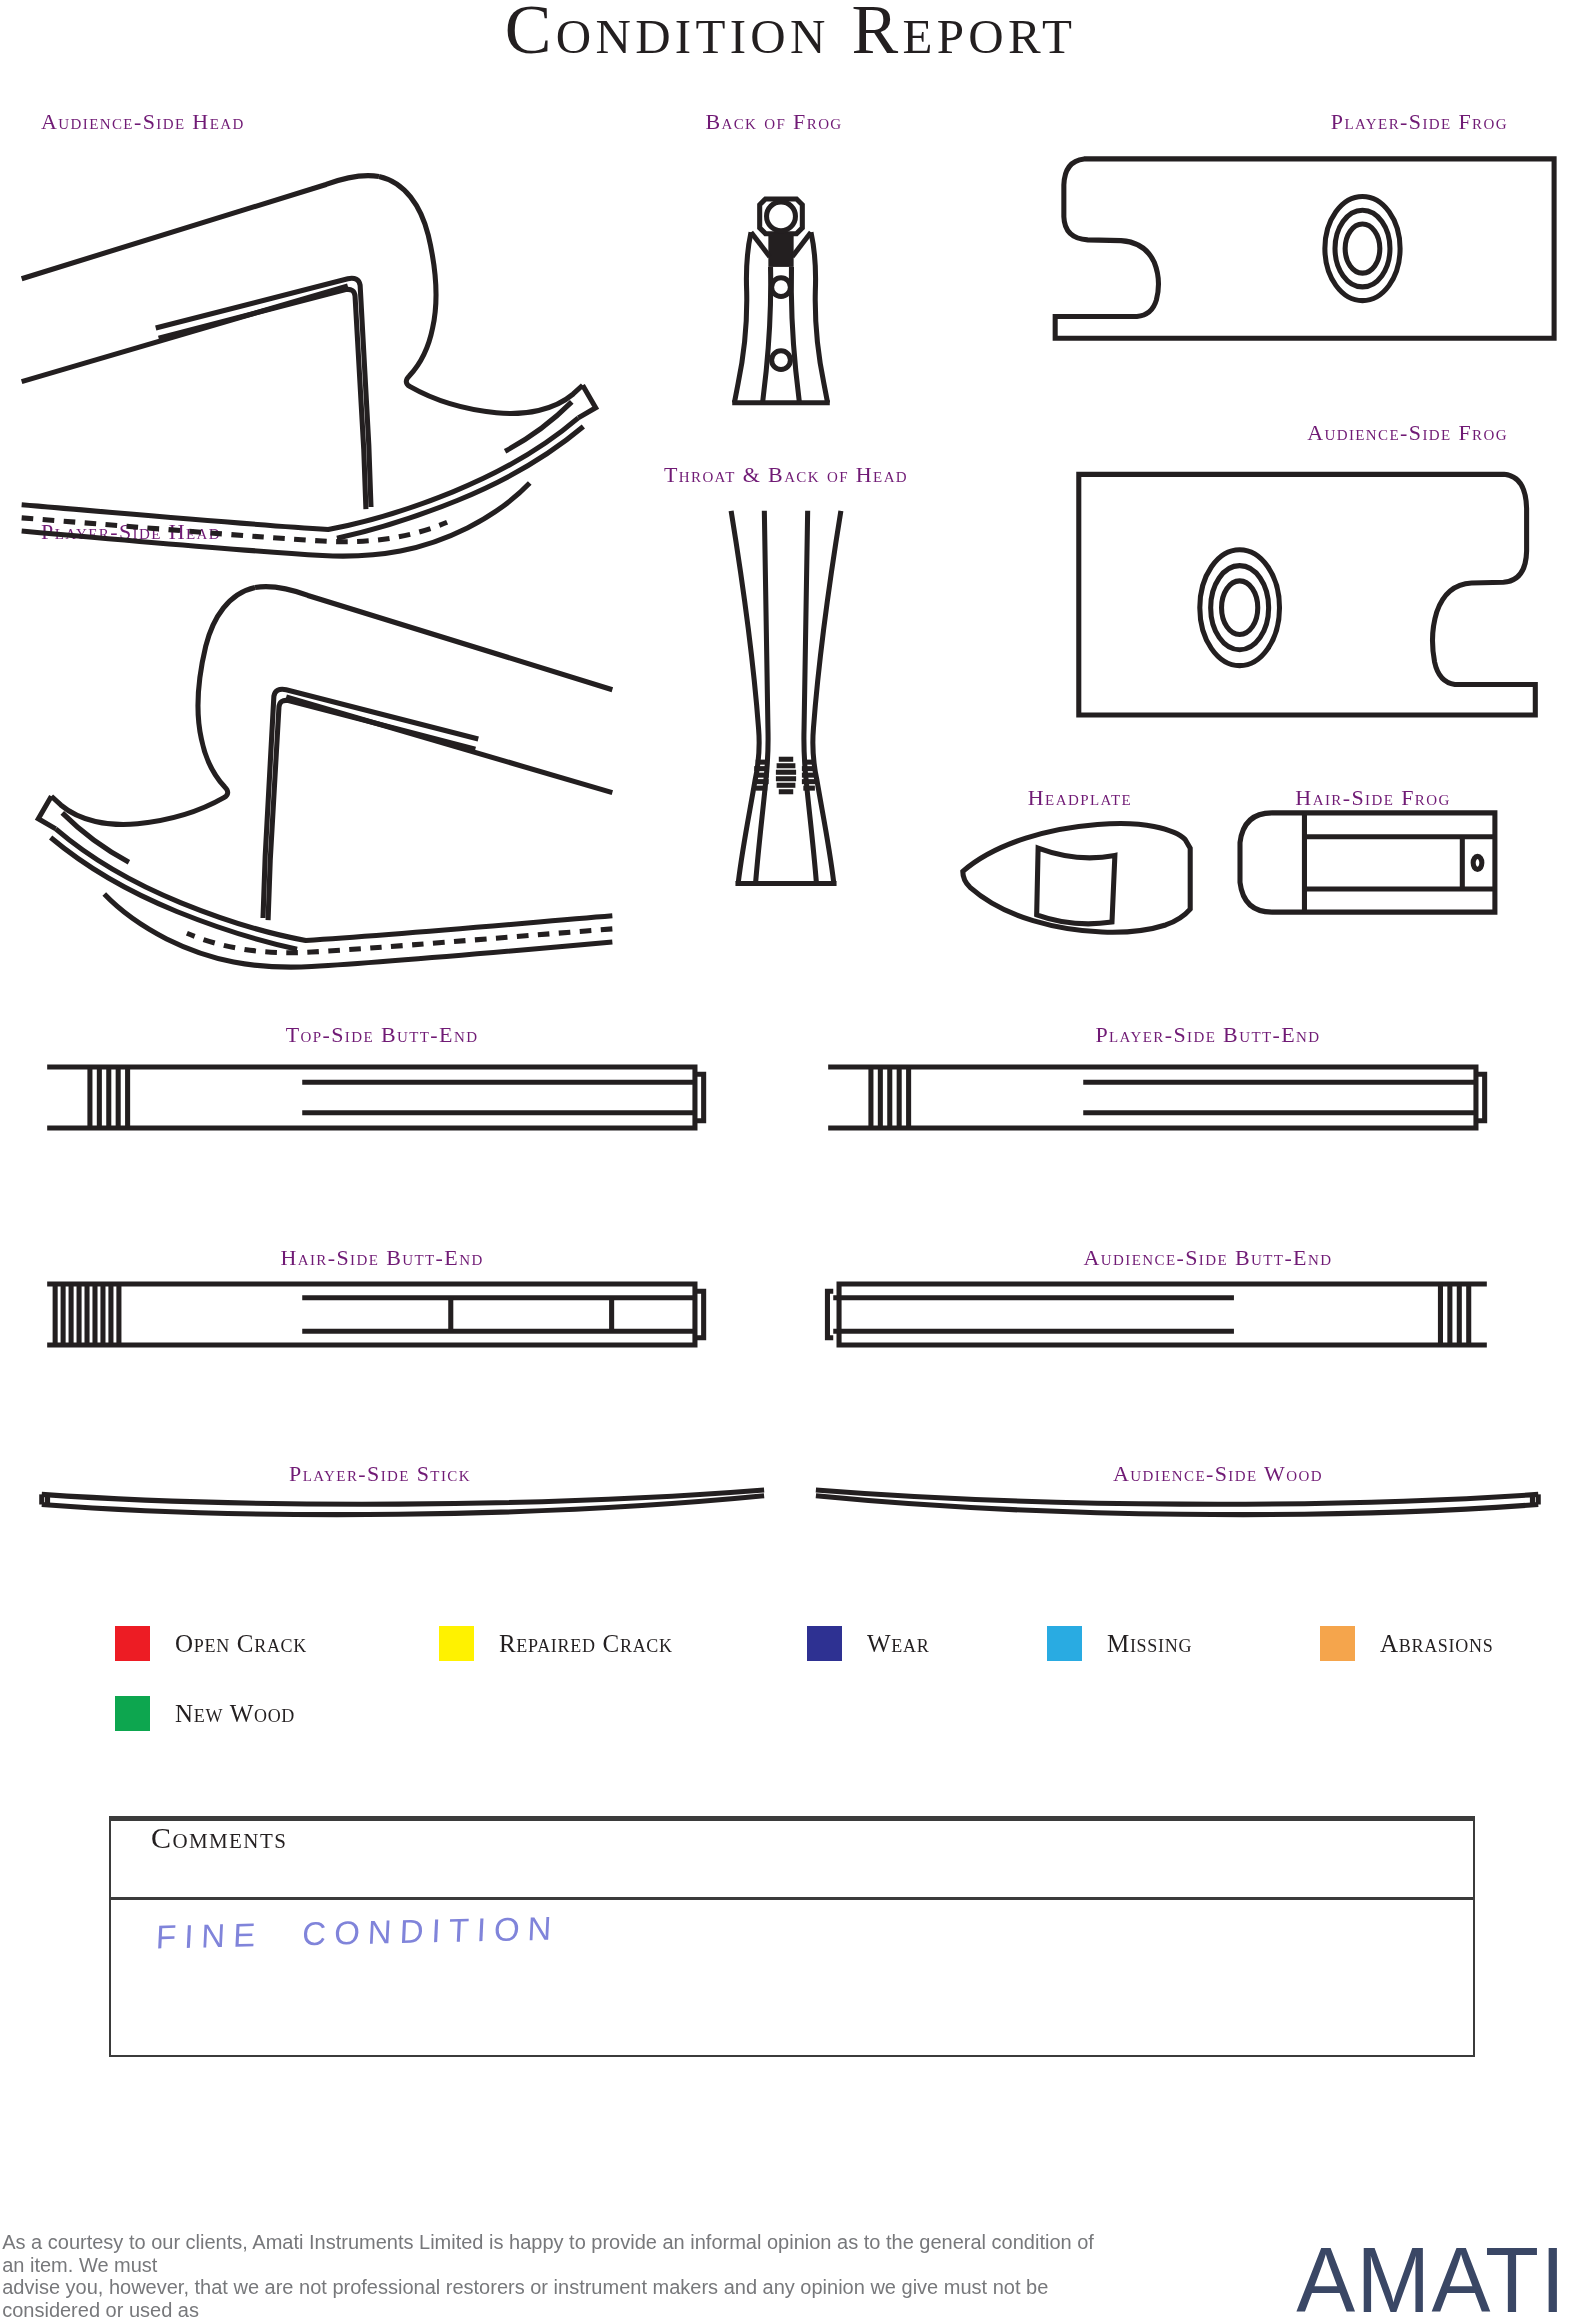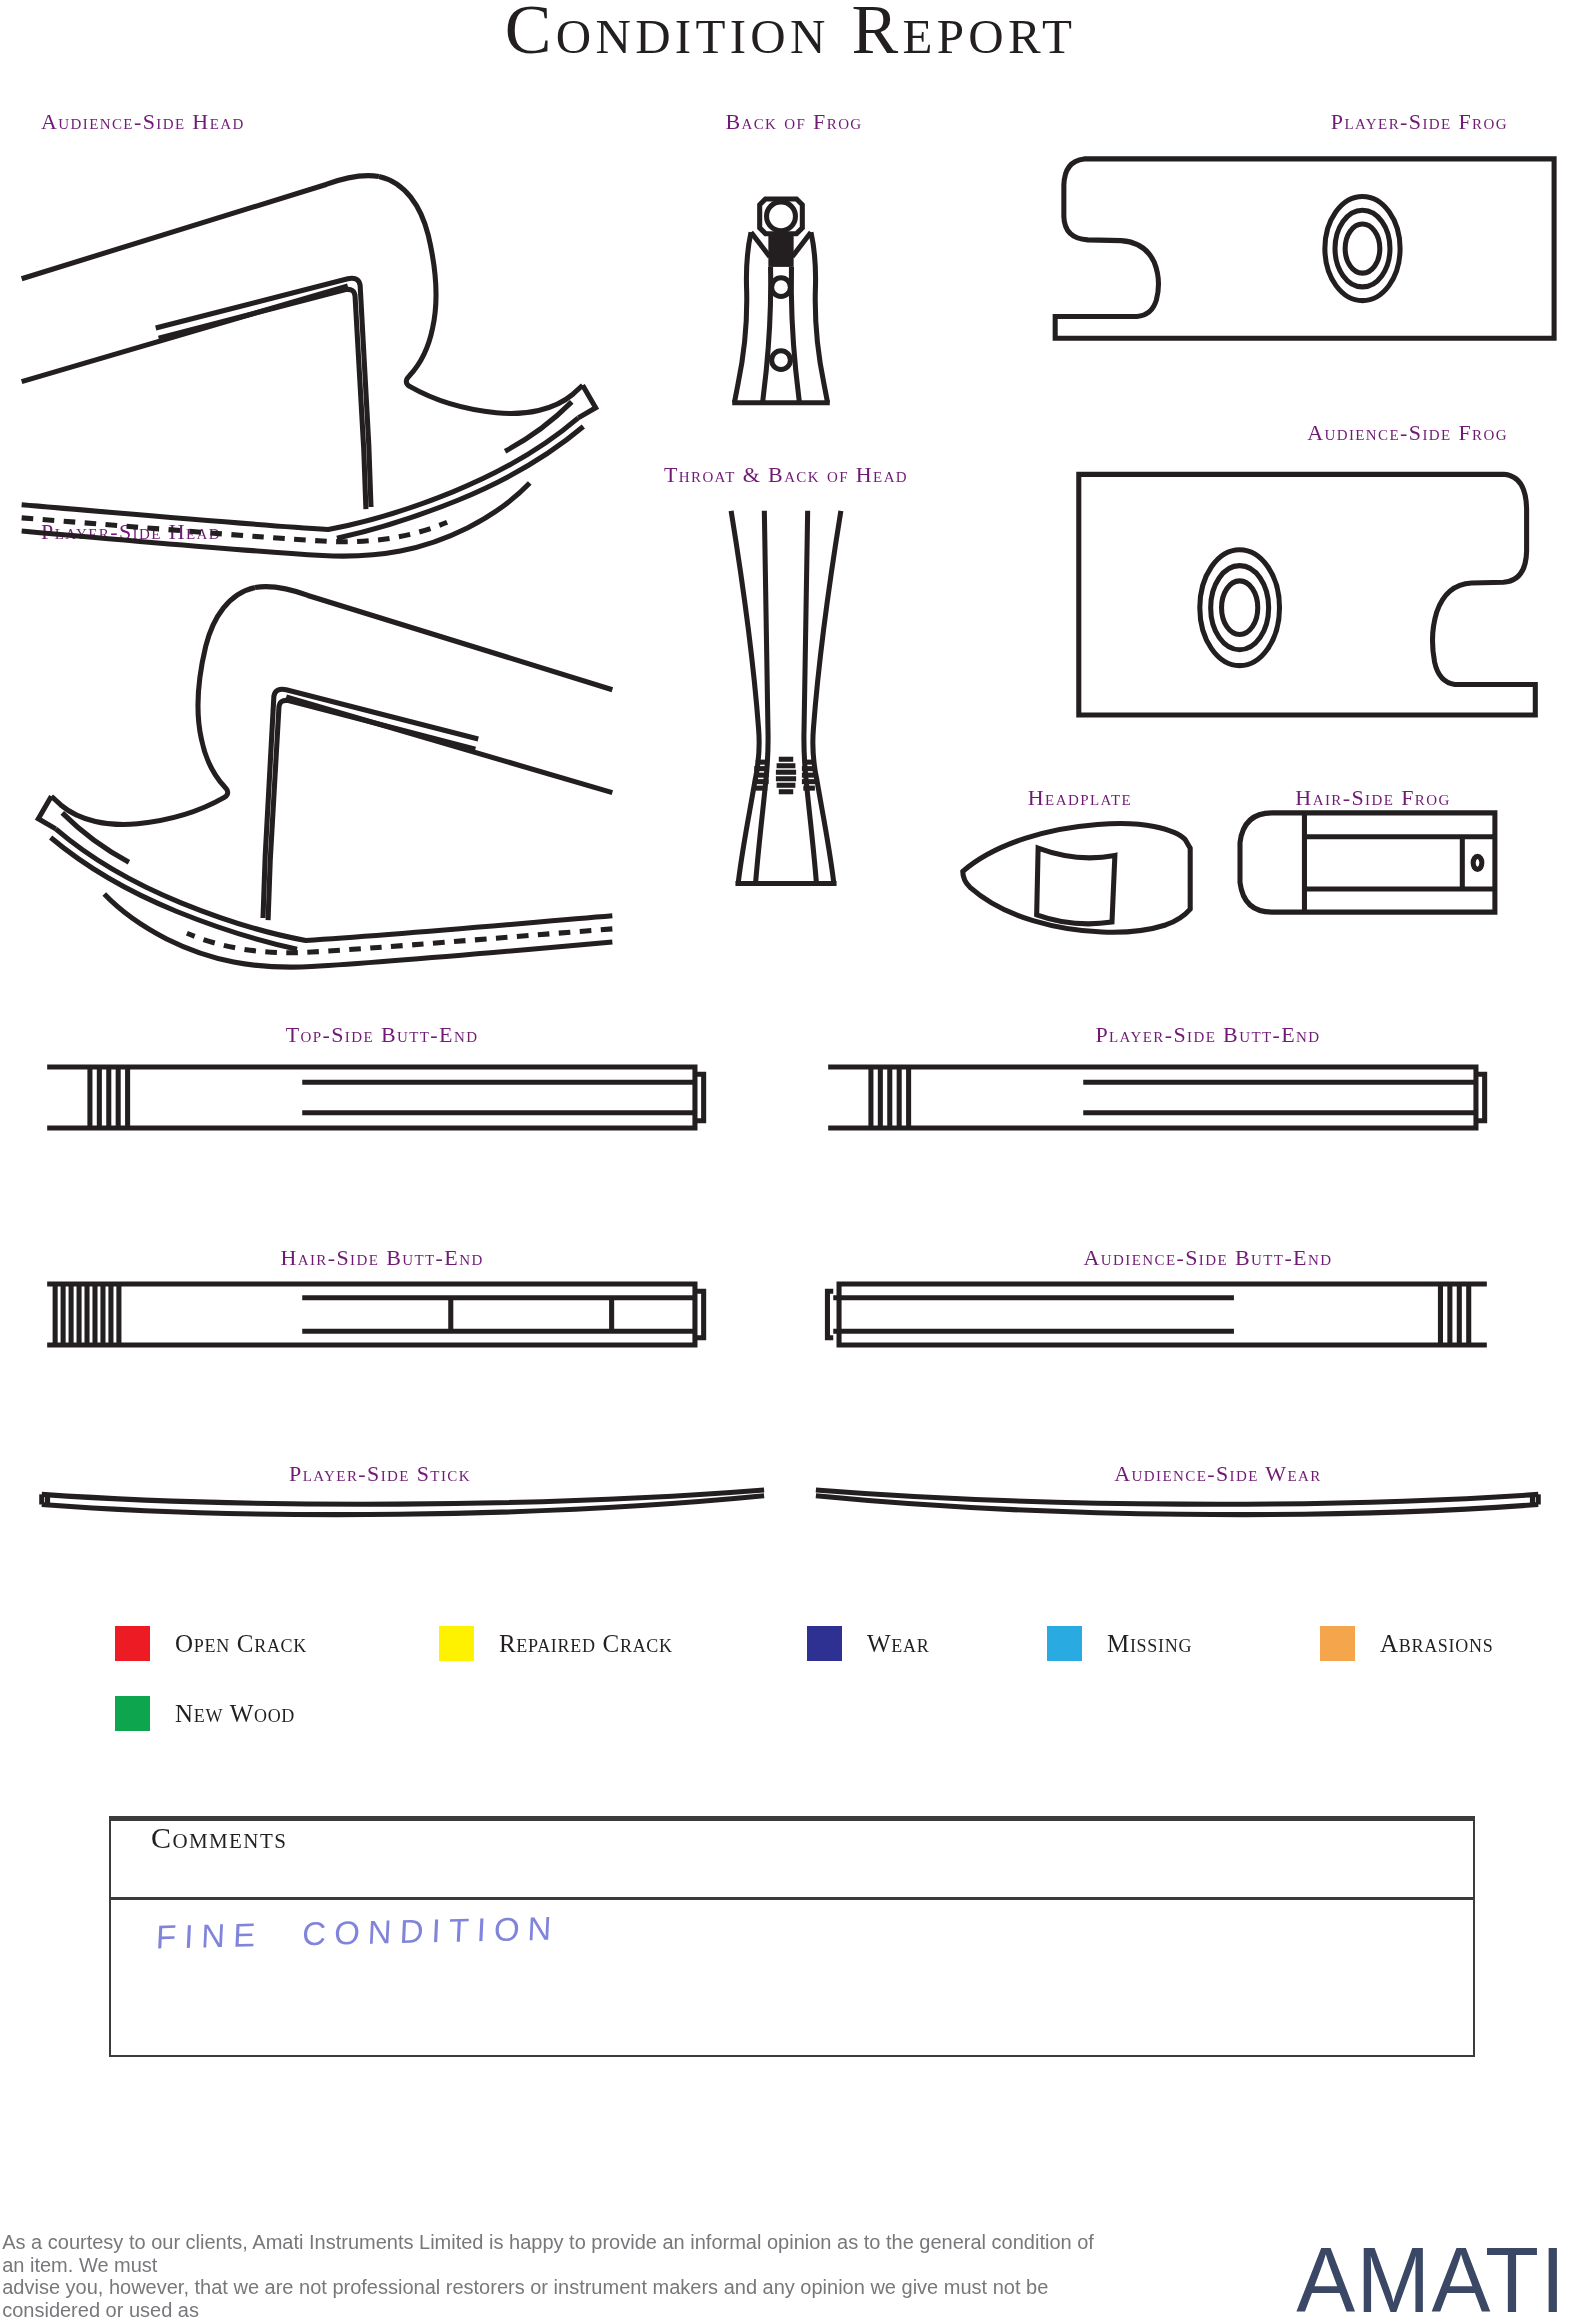--- a/index.html
+++ b/index.html
@@ -30,33 +30,33 @@
       font-size:93px;letter-spacing:1.4px;transform:scaleX(0.95);transform-origin:right;white-space:nowrap;}
 </style>
 </head>
 <body>
 
 <div class="page">
 
   <div class="title">Condition Report</div>
 
   <div class="dlabel" style="left:41px;top:109px;">Audience-Side Head</div>
-  <div class="dlabel center" style="left:774px;top:109px;margin-left:20px;">Back of Frog</div>
+  <div class="dlabel center" style="left:774px;top:109px;">Back of Frog</div>
   <div class="dlabel right" style="left:1508px;top:109px;">Player-Side Frog</div>
   <div class="dlabel right" style="left:1508px;top:420px;">Audience-Side Frog</div>
   <div class="dlabel" style="left:41px;top:519px;">Player-Side Head</div>
   <div class="dlabel center" style="left:786px;top:462px;">Throat &amp; Back of Head</div>
   <div class="dlabel center" style="left:1080px;top:785px;">Headplate</div>
   <div class="dlabel center" style="left:1373px;top:785px;">Hair-Side Frog</div>
   <div class="dlabel center" style="left:382px;top:1022px;">Top-Side Butt-End</div>
   <div class="dlabel center" style="left:1208px;top:1022px;">Player-Side Butt-End</div>
   <div class="dlabel center" style="left:382px;top:1245px;">Hair-Side Butt-End</div>
   <div class="dlabel center" style="left:1208px;top:1245px;">Audience-Side Butt-End</div>
   <div class="dlabel center" style="left:380px;top:1461px;">Player-Side Stick</div>
-  <div class="dlabel center" style="left:1218px;top:1461px;">Audience-Side Wear</div>
+  <div class="dlabel center" style="left:1218px;top:1461px;">Audience-Side Wood</div>
 
   <svg class="draw" style="left:18px;top:141px;" width="598" height="395" viewBox="0 0 825 545">
     <g>
       <path d="M5,190 L425,60 Q468,44 498,49"></path>
       <path d="M498,49 C534,57 556,90 566,130 C577,176 580,222 572,258 C566,288 553,310 540,324 Q531,333 541,339 C576,359 620,371 660,375 C700,379 740,371 766,349 L779,337"></path>
       <path d="M779,337 L797,368 L773,382"></path>
       <path d="M773,382 C724,424 664,458 600,484 C536,510 472,528 428,536 C300,528 150,514 5,502"></path>
       <path d="M780,394 C730,436 670,470 606,496 C544,521 482,539 440,548" stroke-width="6"></path>
       <path d="M764,360 C738,386 706,410 672,428" stroke-width="6"></path>
       <path d="M5,538 C160,552 320,566 420,572 C500,576 560,564 620,534 C655,516 685,494 706,472"></path>

